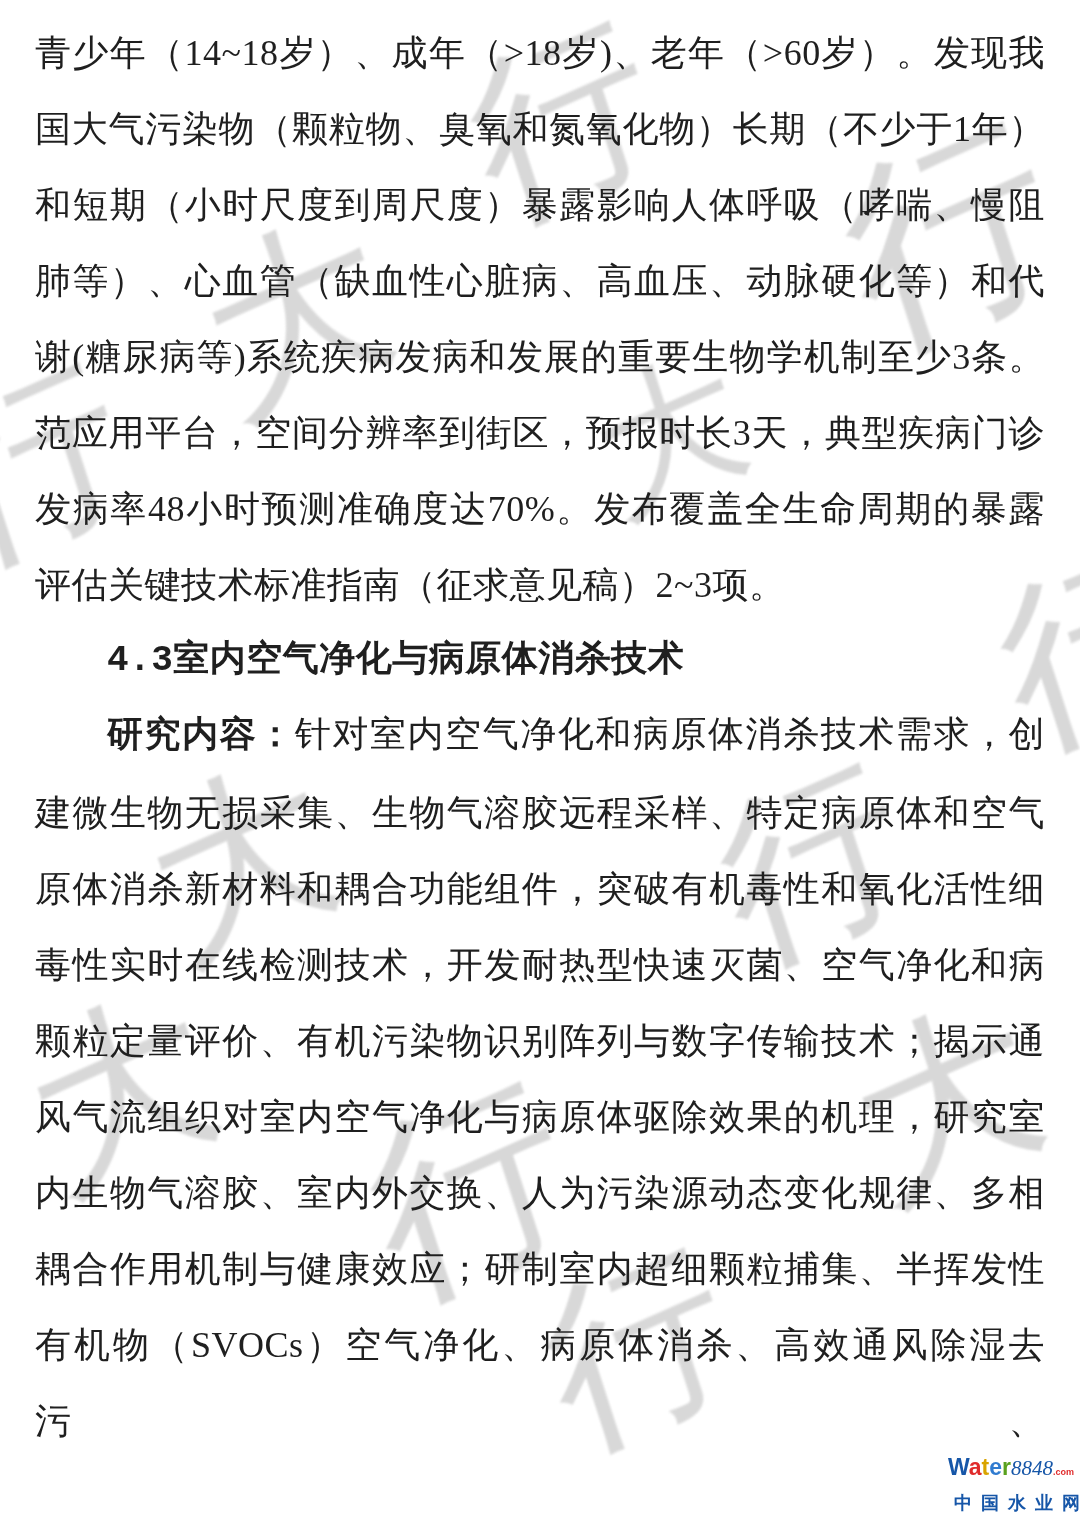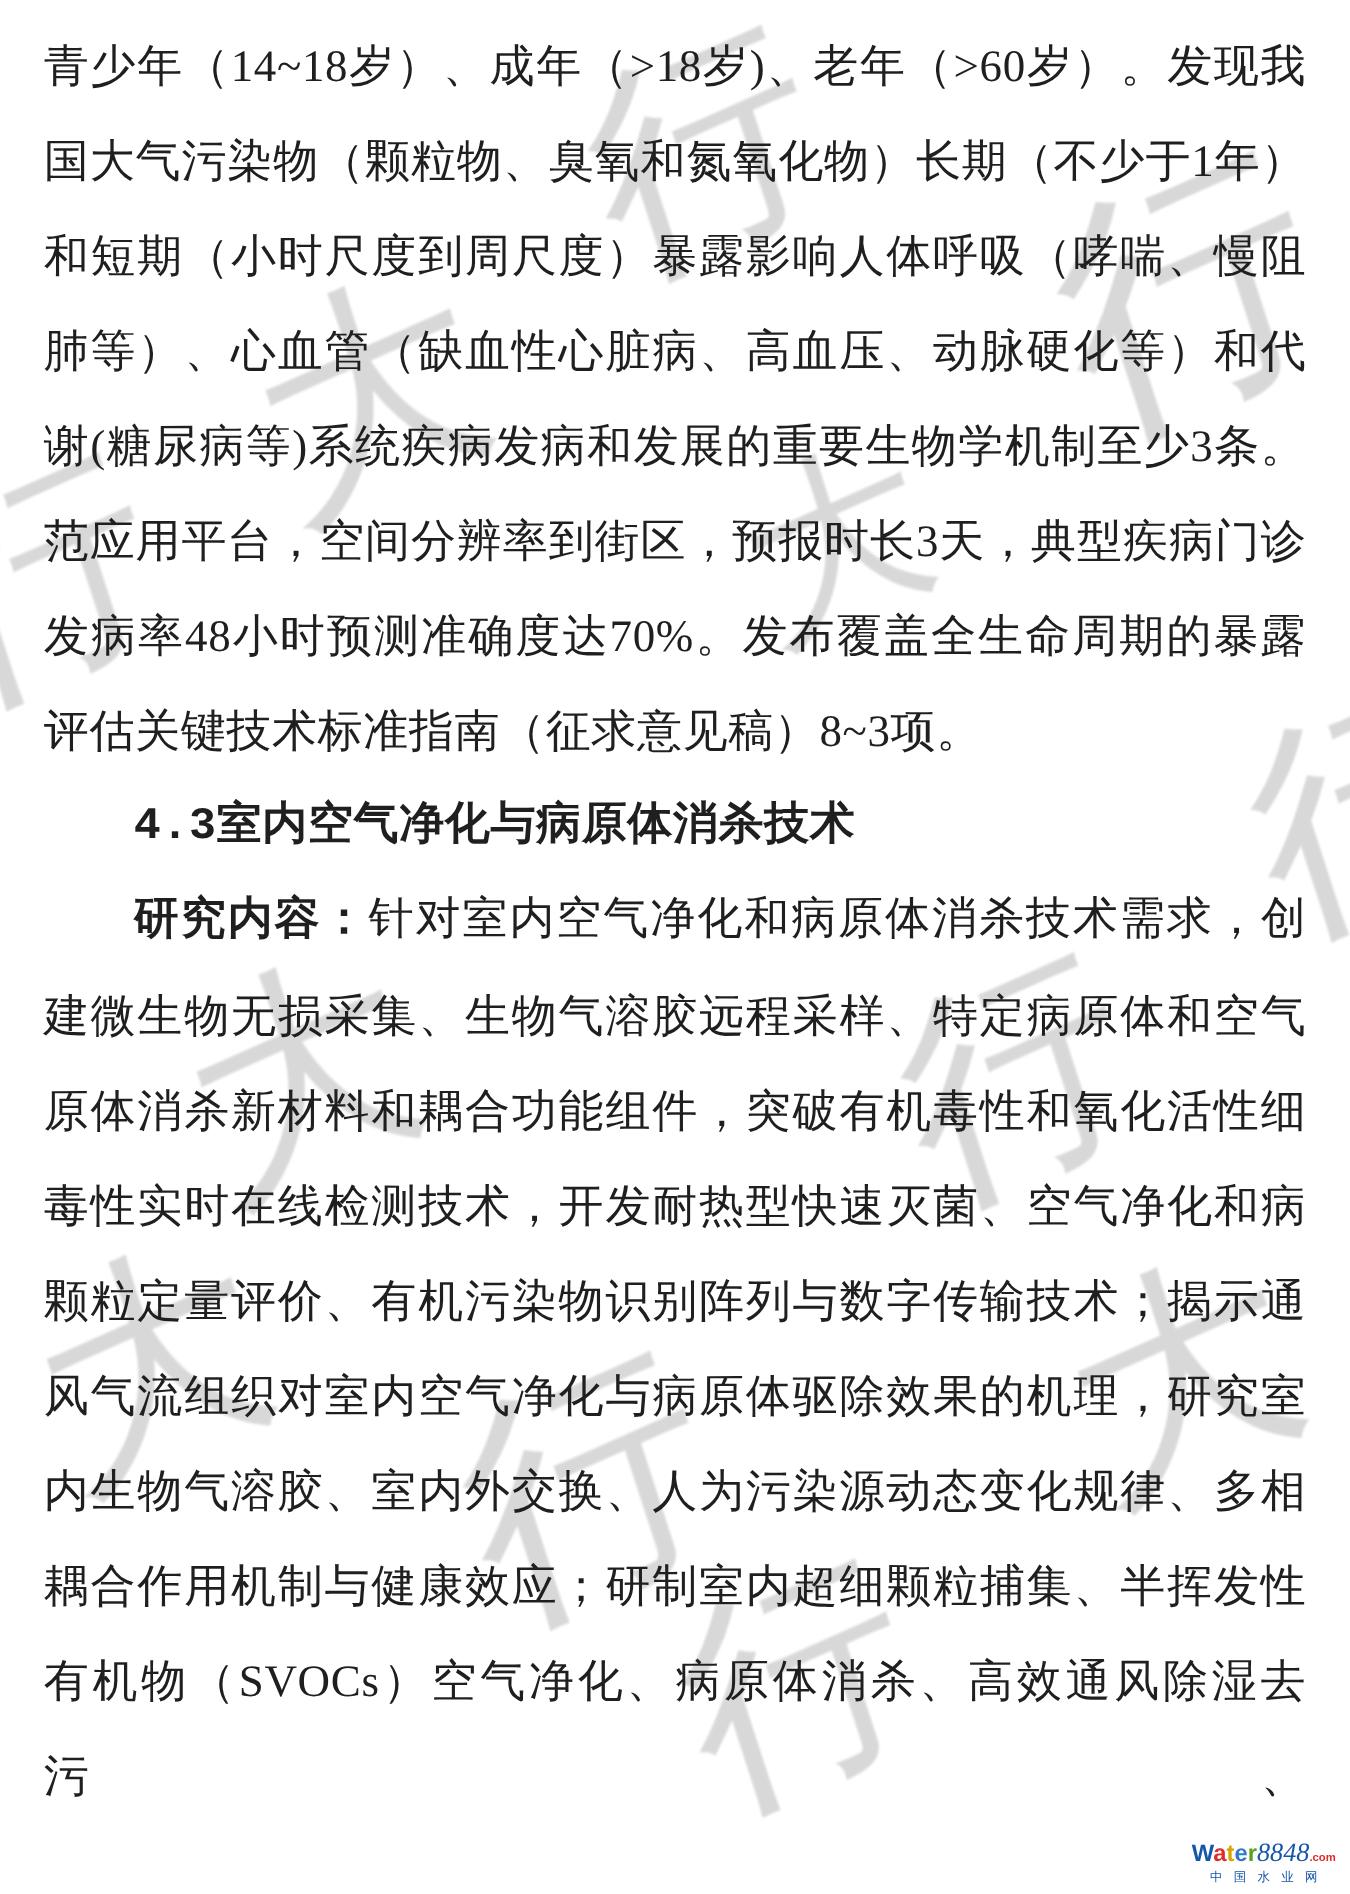--- a/index.html
+++ b/index.html
@@ -78,39 +78,39 @@
     background:#ffffff;
     font-family:"Liberation Sans","DejaVu Sans",sans-serif;
   }
   .logo-row1{
     white-space:nowrap;
     line-height:22px;
     height:22px;
   }
   .logo-word{
     font-weight:700;
-    font-size:19px;
+    font-size:23px;
     letter-spacing:0;
   }
   .logo-number{
     font-family:"Liberation Serif","DejaVu Serif",serif;
     font-style:italic;
     font-weight:400;
     font-size:21px;
     text-align:right;
   }
   .logo-suffix{
     font-size:9px;
     font-weight:700;
     vertical-align:baseline;
   }
   .logo-row2{
-    margin-top:1px;
-    font-size:10px;
-    font-weight:400;
+    margin-top:16px;
+    font-size:18px;
+    font-weight:700;
     letter-spacing:9px;
     text-indent:9px;
     line-height:18px;
     white-space:nowrap;
   }
 </style>
 </head>
 <body>
 
 <div class="page">
@@ -131,21 +131,21 @@
     </div>
 
   <div class="text-body" style="color: rgb(31, 31, 31);">
       <div class="line just">青少年（14~18岁）、成年（&gt;18岁)、老年（&gt;60岁）。发现我</div>
       <div class="line just">国大气污染物（颗粒物、臭氧和氮氧化物）长期（不少于1年）</div>
       <div class="line just">和短期（小时尺度到周尺度）暴露影响人体呼吸（哮喘、慢阻</div>
       <div class="line just">肺等）、心血管（缺血性心脏病、高血压、动脉硬化等）和代</div>
       <div class="line just">谢(糖尿病等)系统疾病发病和发展的重要生物学机制至少3条。</div>
       <div class="line just">范应用平台，空间分辨率到街区，预报时长3天，典型疾病门诊</div>
       <div class="line just">发病率48小时预测准确度达70%。发布覆盖全生命周期的暴露</div>
-      <div class="line">评估关键技术标准指南（征求意见稿）8~3项。</div>
+      <div class="line">评估关键技术标准指南（征求意见稿）2~3项。</div>
       <div class="line indent bold">4.3室内空气净化与病原体消杀技术</div>
       <div class="line just indent"><span class="bold">研究内容：</span><span>针对室内空气净化和病原体消杀技术需求，创</span></div>
       <div class="line just">建微生物无损采集、生物气溶胶远程采样、特定病原体和空气</div>
       <div class="line just">原体消杀新材料和耦合功能组件，突破有机毒性和氧化活性细</div>
       <div class="line just">毒性实时在线检测技术，开发耐热型快速灭菌、空气净化和病</div>
       <div class="line just">颗粒定量评价、有机污染物识别阵列与数字传输技术；揭示通</div>
       <div class="line just">风气流组织对室内空气净化与病原体驱除效果的机理，研究室</div>
       <div class="line just">内生物气溶胶、室内外交换、人为污染源动态变化规律、多相</div>
       <div class="line just">耦合作用机制与健康效应；研制室内超细颗粒捕集、半挥发性</div>
       <div class="line just">有机物（SVOCs）空气净化、病原体消杀、高效通风除湿去污、</div>

